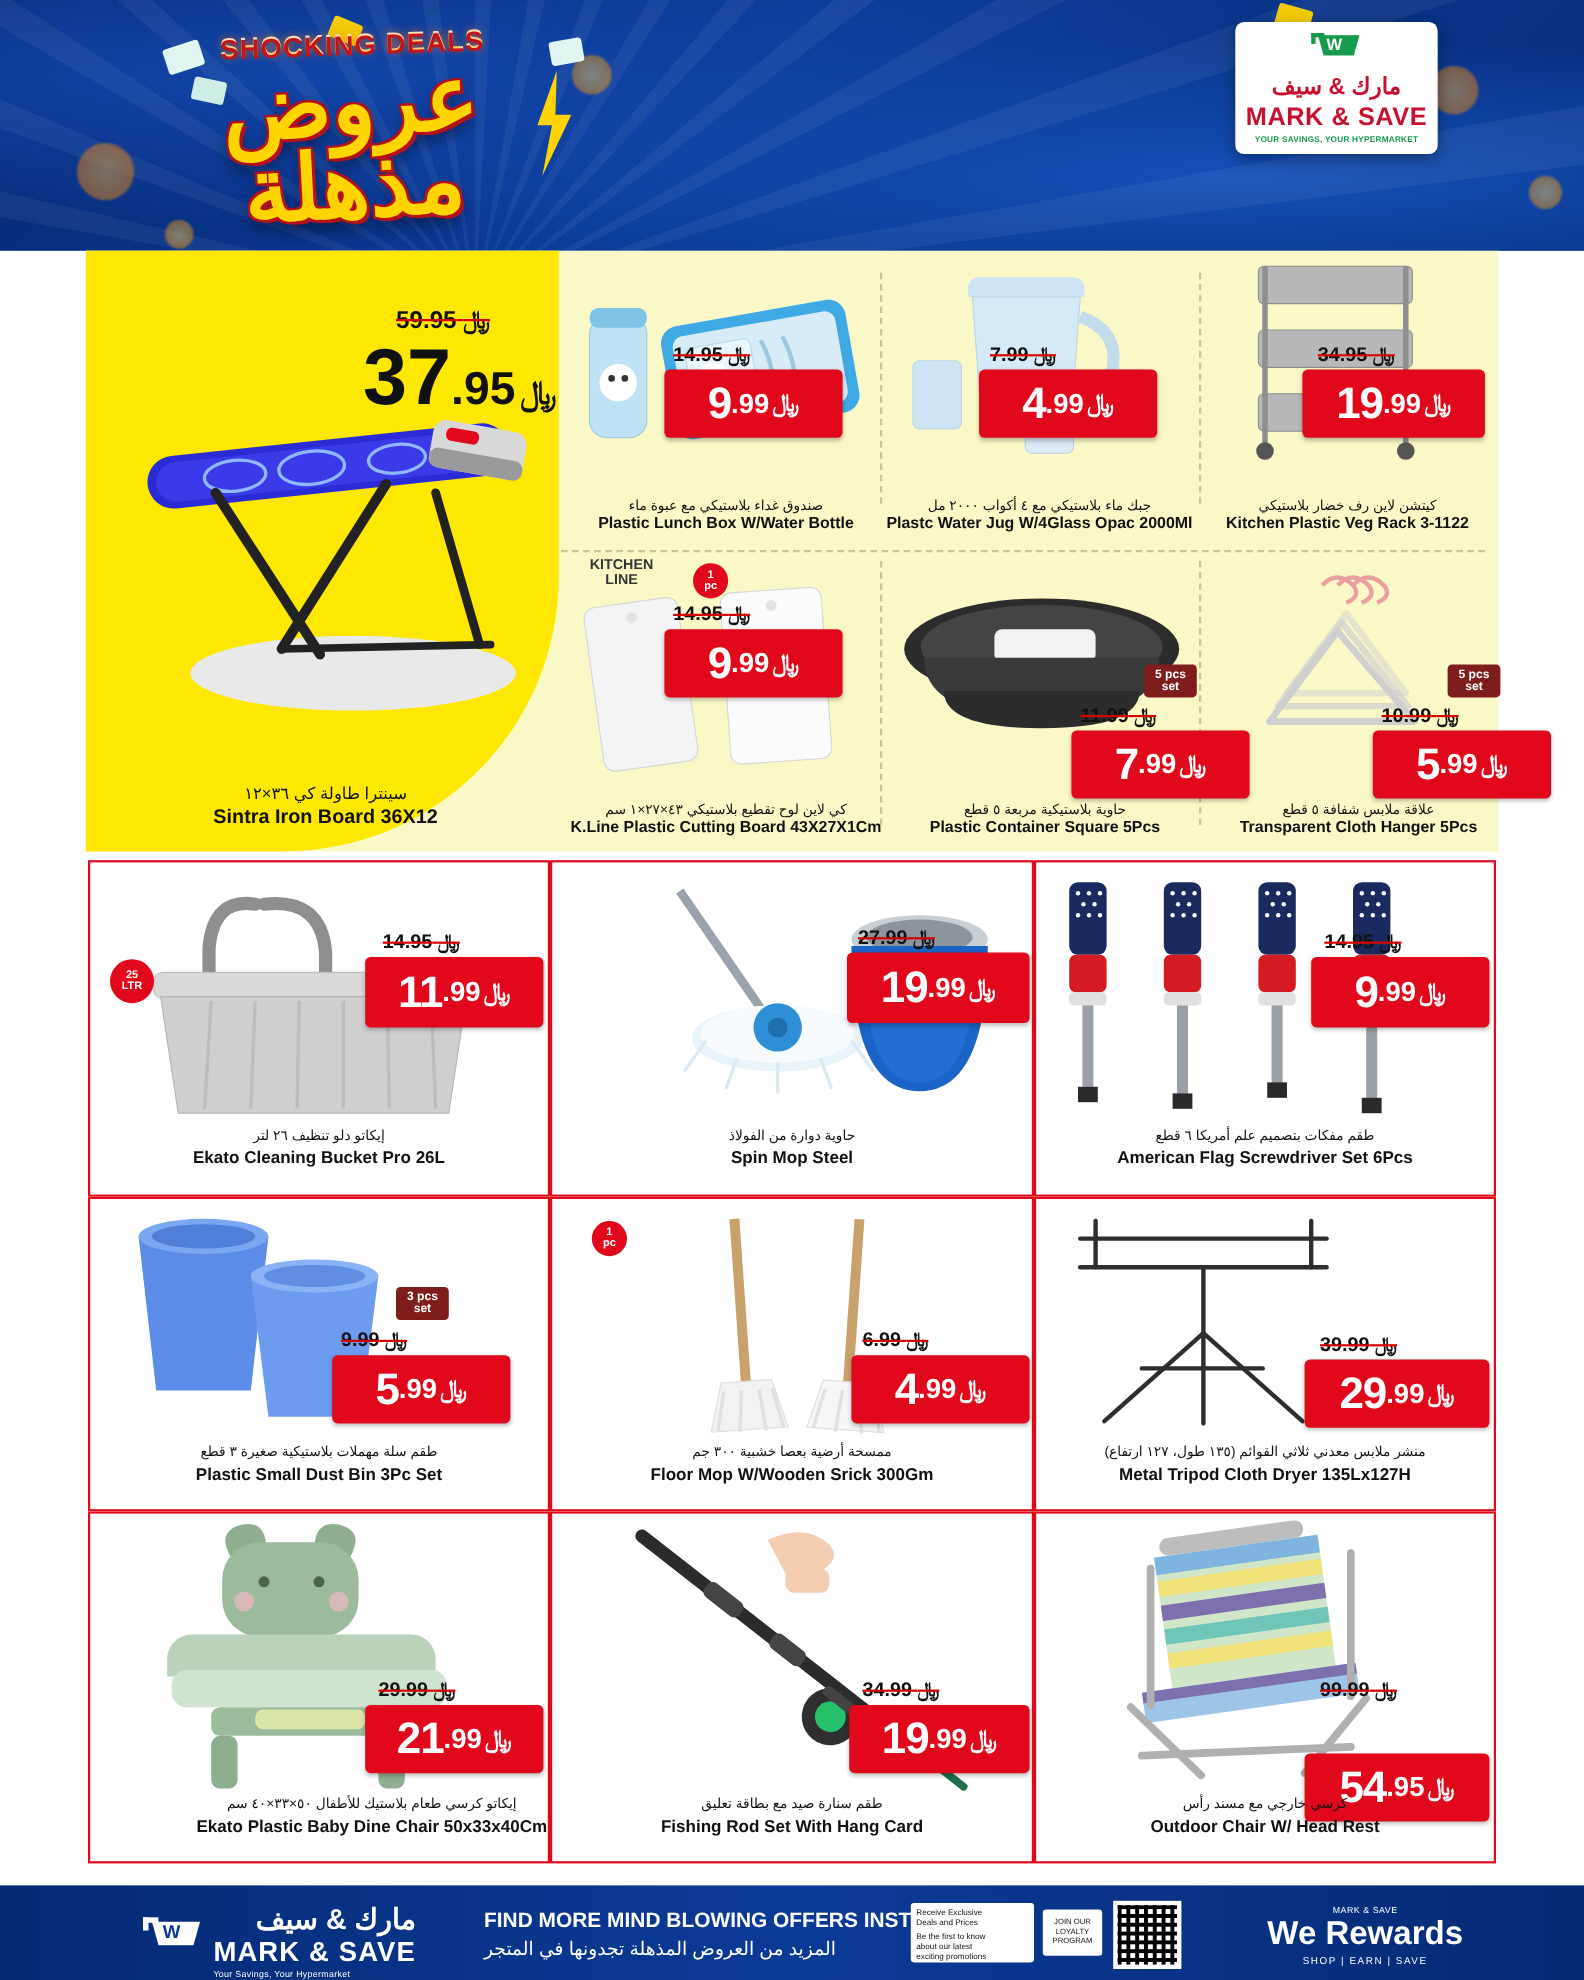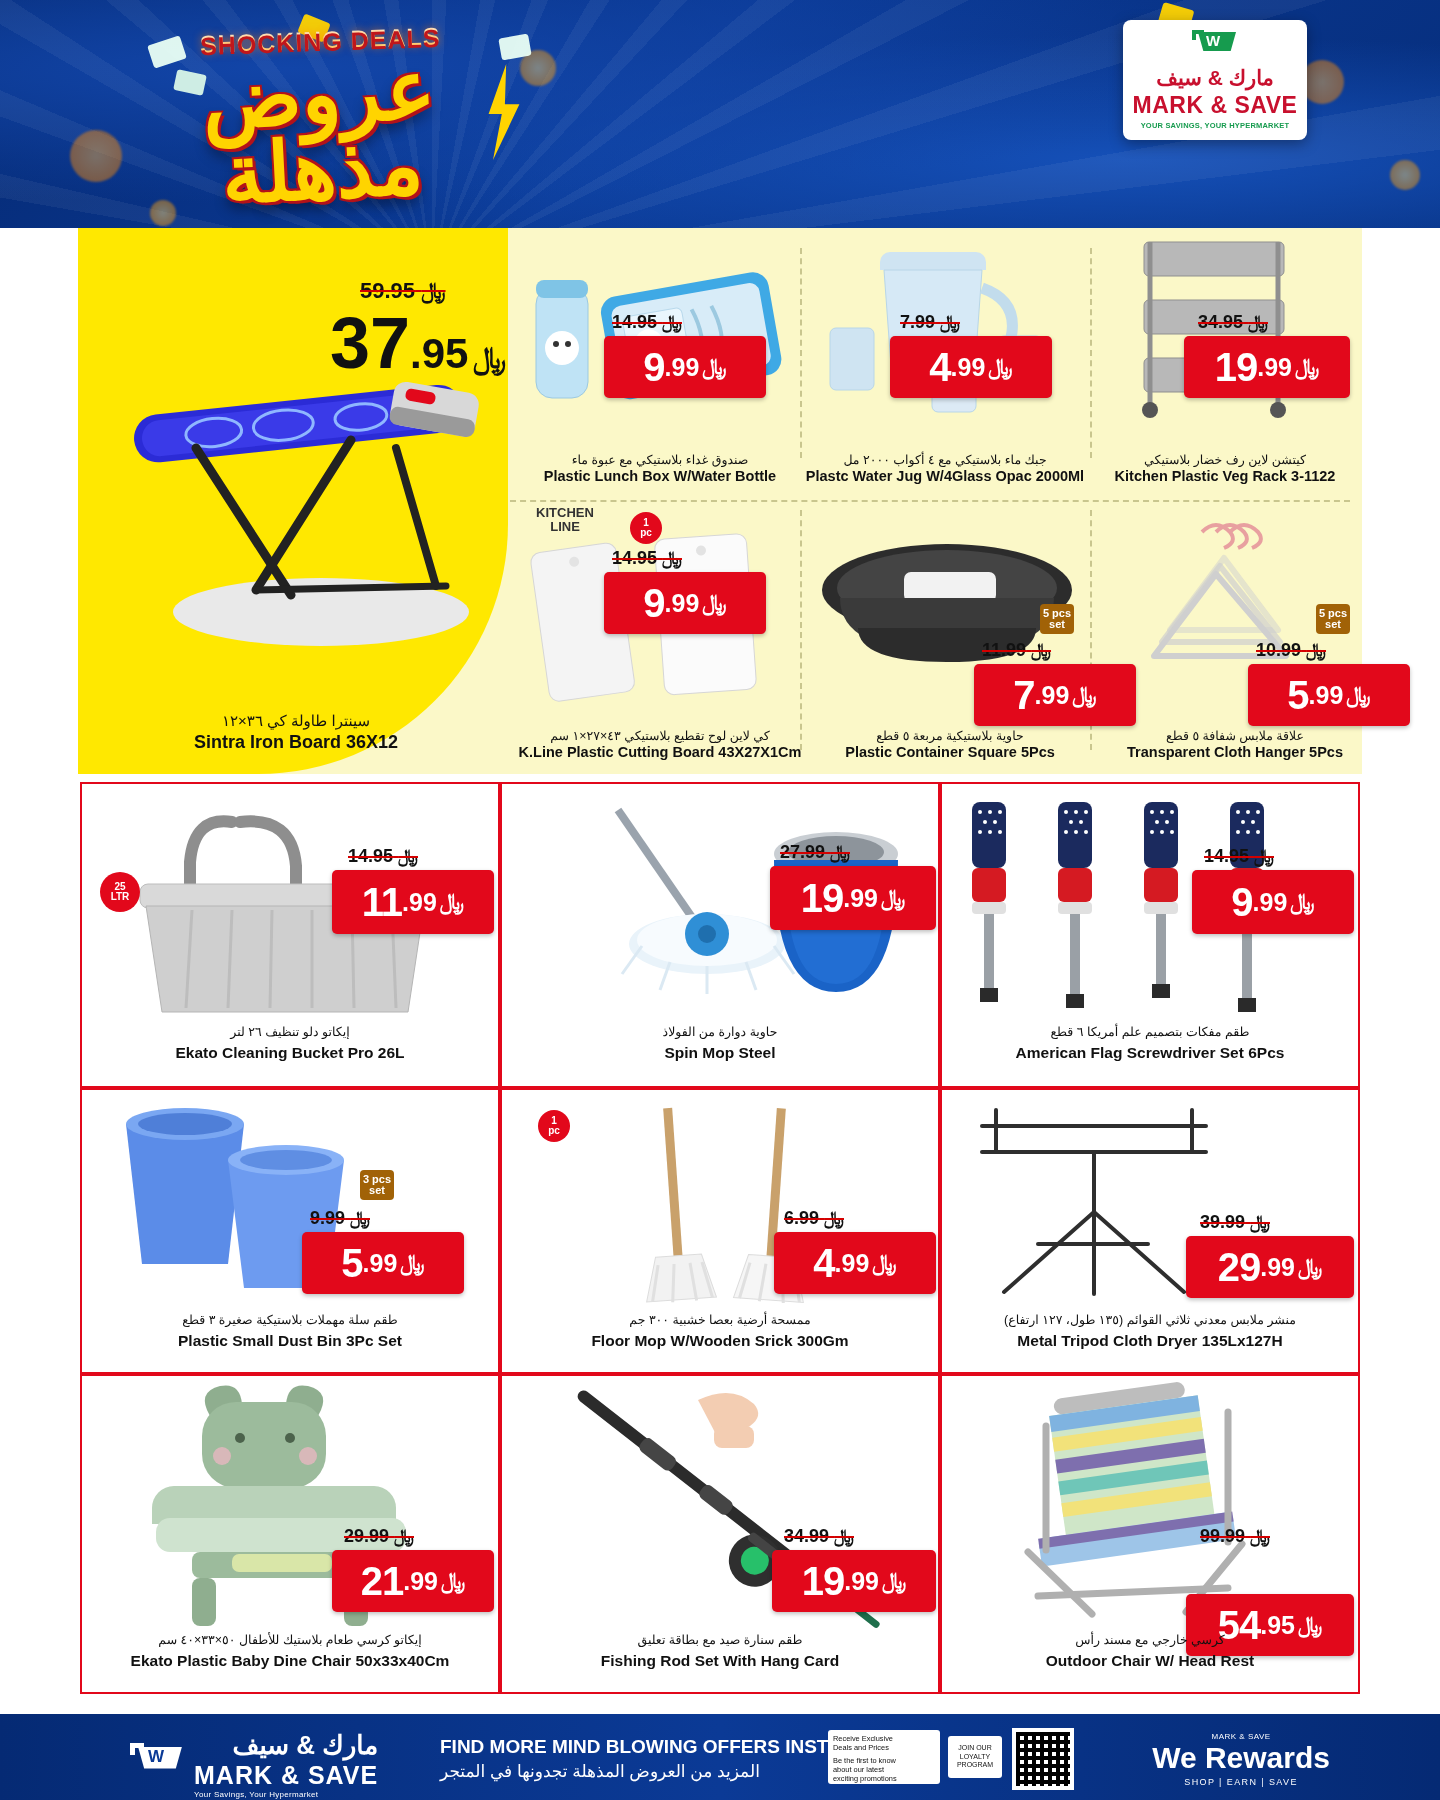--- a/index.html
+++ b/index.html
@@ -123,22 +123,22 @@
   .pricebox .dec{ font-size:25px; }
   .oldprice{
     position:absolute; font-size:18px; font-weight:bold; color:#111;
     text-decoration:line-through; text-decoration-color:#d40000; text-decoration-thickness:2px;
     white-space:nowrap;
   }
   .dashed-v{ position:absolute; border-left:2px dashed #c9c68e; }
   .dashed-h{ position:absolute; border-top:2px dashed #c9c68e; }
 
   .badge-pcs{
-    position:absolute; background:#a16207; color:#fff; border-radius:4px;
-    width:34px; height:30px; display:flex; flex-direction:column; align-items:center;
+    position:absolute; background:#7f1d1d; color:#fff; border-radius:4px;
+    width:48px; height:30px; display:flex; flex-direction:column; align-items:center;
     justify-content:center; font-size:11px; font-weight:bold; line-height:1.02;
   }
   .badge-1pc{
     position:absolute; width:32px;height:32px;border-radius:50%;background:#e2081b;color:#fff;
     display:flex;flex-direction:column;align-items:center;justify-content:center;
     font-size:10px;font-weight:bold;line-height:1;
   }
   .kitchenline{
     position:absolute; font-size:13px; font-weight:bold; color:#333; text-align:center; line-height:1.1;
   }
@@ -676,21 +676,21 @@
     </div>
     <div class="pricebox" style="left:244px;top:146px;width:168px;height:62px;">
       <span class="int">29</span>
         <span class="dec">.99</span>
       <span class="sar" style="font-size:22px;margin-left:3px;">﷼</span>
     </div>
     <div class="pname-ar" style="top:222px;">منشر ملابس معدني ثلاثي القوائم (١٣٥ طول، ١٢٧ ارتفاع)</div>
     <div class="pname-en" style="top:242px;">Metal Tripod Cloth Dryer 135Lx127H</div>
   </div>
 
-  <div class="grid-cell" style="left:80px;top:1374px;width:420px;height:320px;">
+  <div class="grid-cell" style="left:80px;top:1374px;width:420px;height:320px;padding-left:48px;">
     <svg viewBox="0 0 420 250" width="420" height="250" style="position:absolute;left:0;top:6px;">
       <g>
         <path d="M128 34 q-14 -24 10 -30 q20 -4 22 18" fill="#8fae8f"></path>
         <path d="M236 34 q14 -24 -10 -30 q-20 -4 -22 18" fill="#8fae8f"></path>
         <rect x="120" y="20" width="124" height="86" rx="34" fill="#9cbb9c"></rect>
         <circle cx="158" cy="56" r="5" fill="#4c634c"></circle>
           <circle cx="208" cy="56" r="5" fill="#4c634c"></circle>
         <circle cx="140" cy="74" r="9" fill="#e7b8c0" opacity=".8"></circle>
           <circle cx="226" cy="74" r="9" fill="#e7b8c0" opacity=".8"></circle>
         <path d="M92 104 h200 a22 22 0 0 1 22 22 v16 h-244 v-16 a22 22 0 0 1 22 -22z" fill="#b9d2b9"></path>

